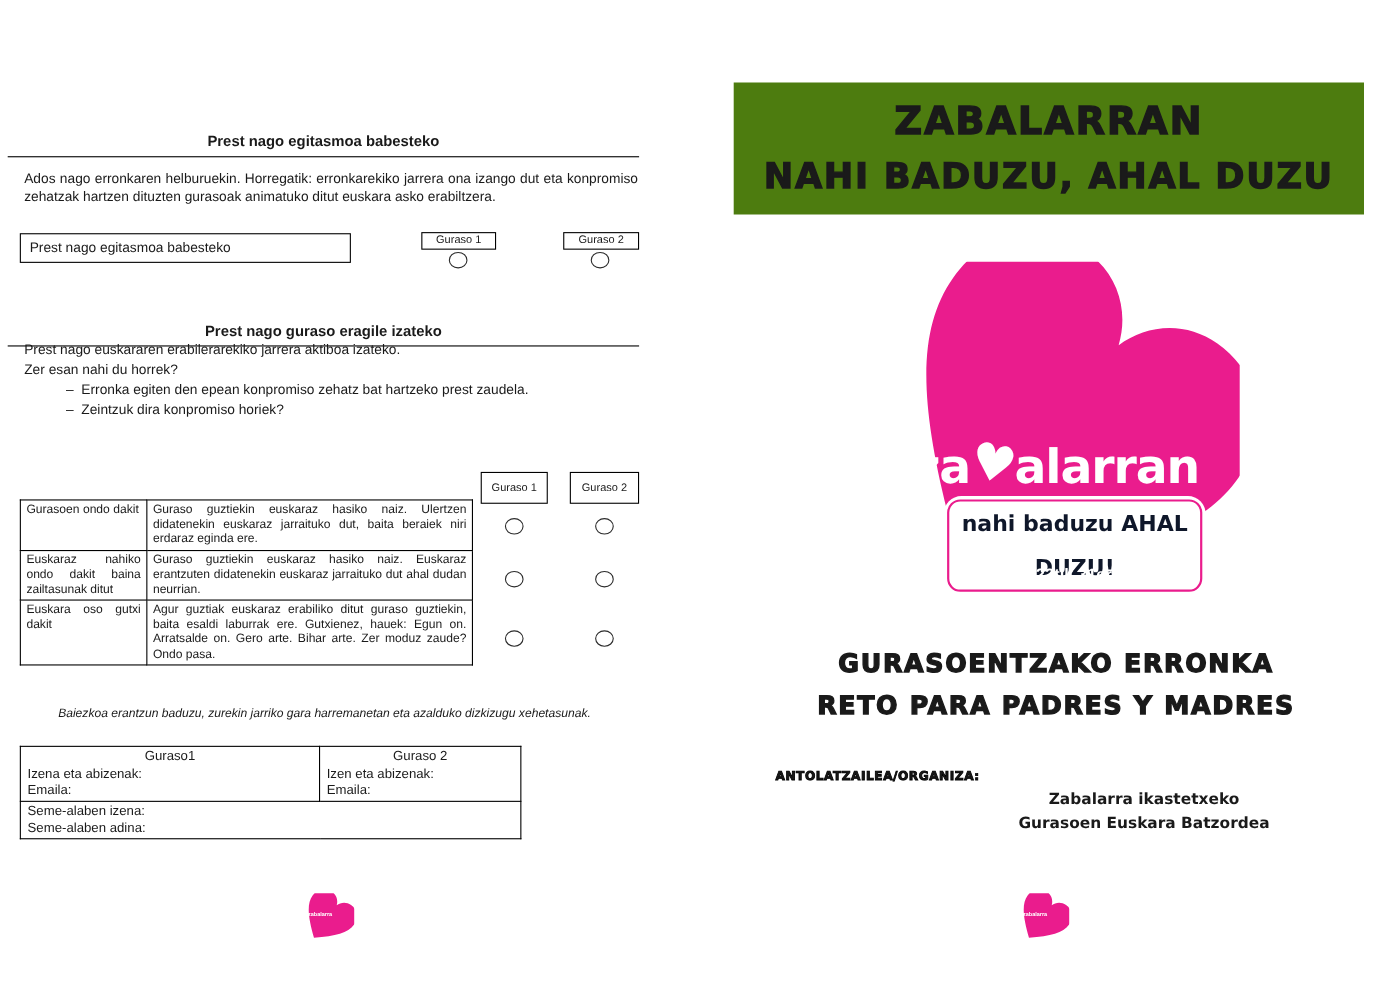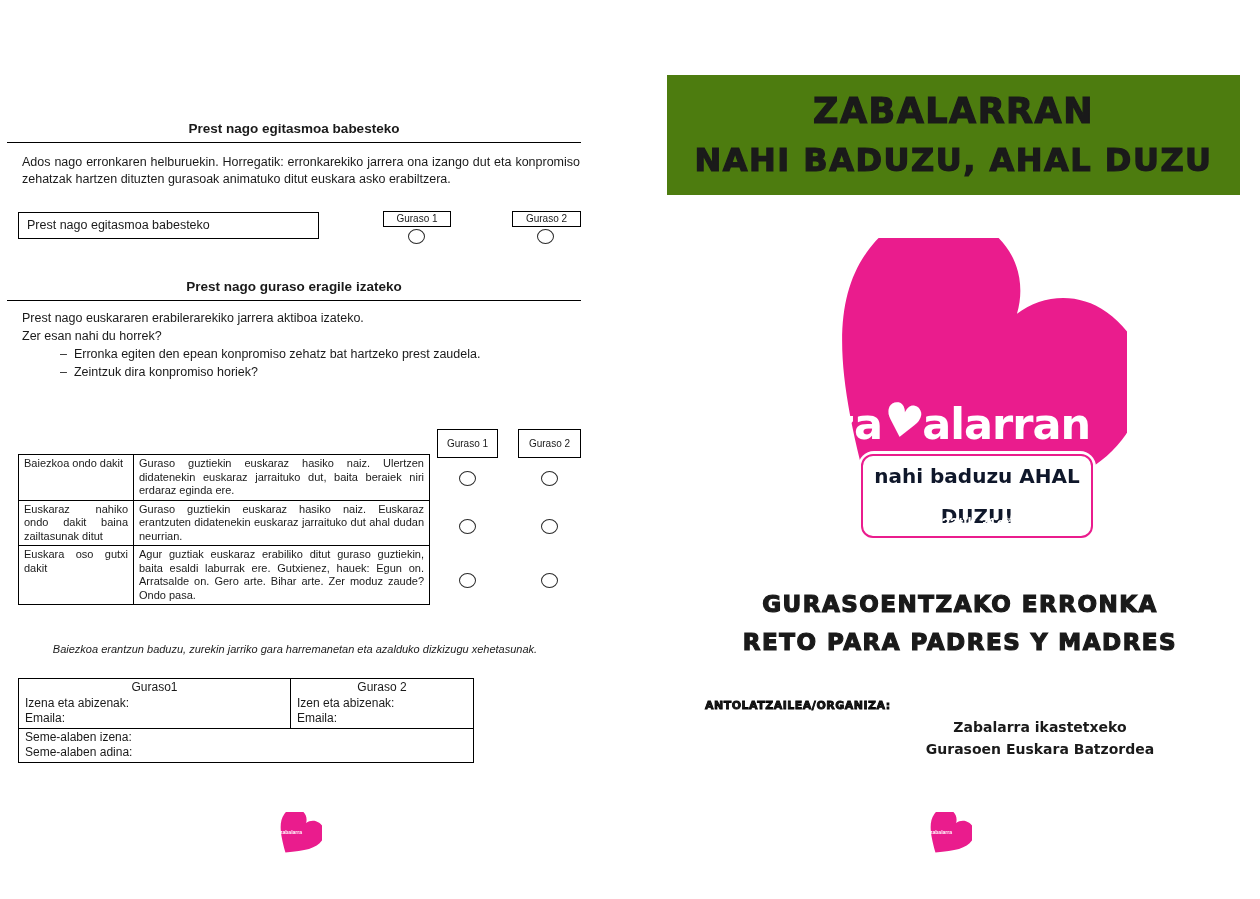--- a/index.html
+++ b/index.html
@@ -64,37 +64,37 @@
   <div class="abs sec-title" style="top:121px;">Prest nago egitasmoa babesteko</div>
 
   <div class="abs body-text" style="left:22px; top:154px; width:558px;">Ados nago erronkaren helburuekin. Horregatik: erronkarekiko jarrera ona izango dut eta konpromiso zehatzak hartzen dituzten gurasoak animatuko ditut euskara asko erabiltzera.</div>
 
   <div class="abs pledge-box">Prest nago egitasmoa babesteko</div>
   <div class="abs small-box" style="left:383px; top:211px; width:68px; height:16px;">Guraso 1</div>
   <div class="abs small-box" style="left:512px; top:211px; width:69px; height:16px;">Guraso 2</div>
   <div class="abs circle" style="left:408px; top:229px;"></div>
   <div class="abs circle" style="left:537px; top:229px;"></div>
 
-  <div class="abs sec-title" style="top:279px;">Prest nago guraso eragile izateko</div>
+  <div class="abs sec-title" style="top:293px;">Prest nago guraso eragile izateko</div>
 
   <div class="abs body-text" style="left:22px; top:309px; width:558px; text-align:left; line-height:18px;">
     <div>Prest nago euskararen erabilerarekiko jarrera aktiboa izateko.</div>
     <div>Zer esan nahi du horrek?</div>
     <div style="padding-left:38px;"><span>–</span>&nbsp;&nbsp;<span>Erronka egiten den epean konpromiso zehatz bat hartzeko prest zaudela.</span></div>
     <div style="padding-left:38px;"><span>–</span>&nbsp;&nbsp;<span>Zeintzuk dira konpromiso horiek?</span></div>
   </div>
 
 
   <div class="abs small-box" style="left:437px; top:429px; width:61px; height:29px;">Guraso 1</div>
   <div class="abs small-box" style="left:518px; top:429px; width:63px; height:29px;">Guraso 2</div>
 
   <table class="commit">
     <tbody>
         <tr>
-      <td class="lvl">Baiezkoa ondo dakit</td>
+      <td class="lvl">Gurasoen ondo dakit</td>
       <td>Guraso guztiekin euskaraz hasiko naiz. Ulertzen didatenekin euskaraz jarraituko dut, baita beraiek niri erdaraz eginda ere.</td>
     </tr>
     <tr>
       <td class="lvl">Euskaraz nahiko ondo dakit baina zailtasunak ditut</td>
       <td>Guraso guztiekin euskaraz hasiko naiz. Euskaraz erantzuten didatenekin euskaraz jarraituko dut ahal dudan neurrian.</td>
     </tr>
     <tr>
       <td class="lvl">Euskara oso gutxi dakit</td>
       <td>Agur guztiak euskaraz erabiliko ditut guraso guztiekin, baita esaldi laburrak ere. Gutxienez, hauek: Egun on. Arratsalde on. Gero arte. Bihar arte. Zer moduz zaude? Ondo pasa.</td>
     </tr>

